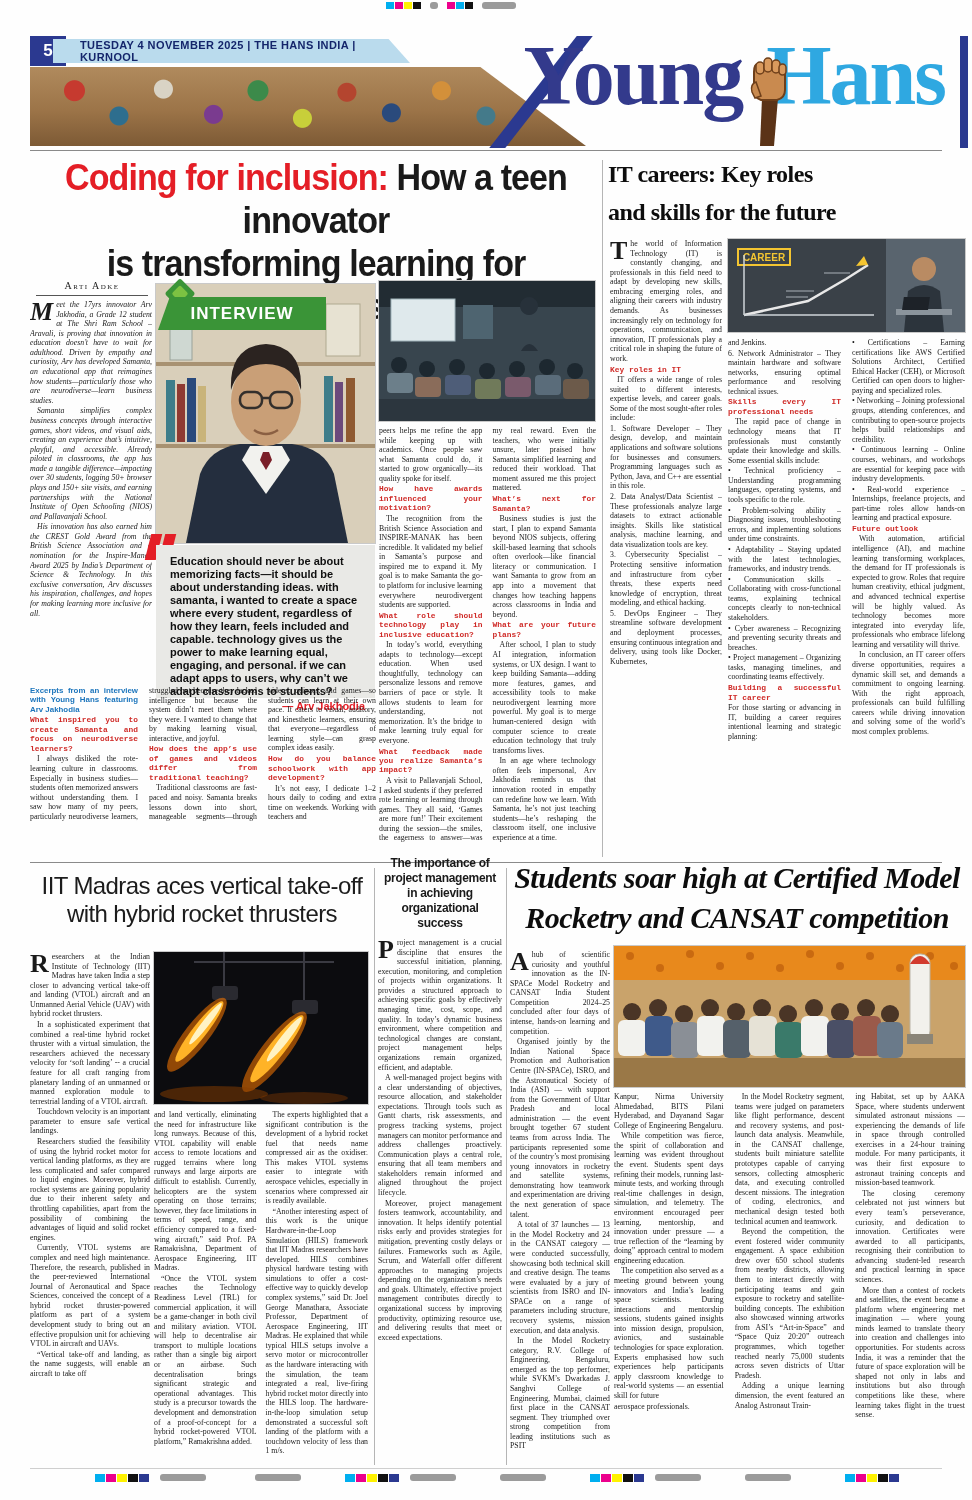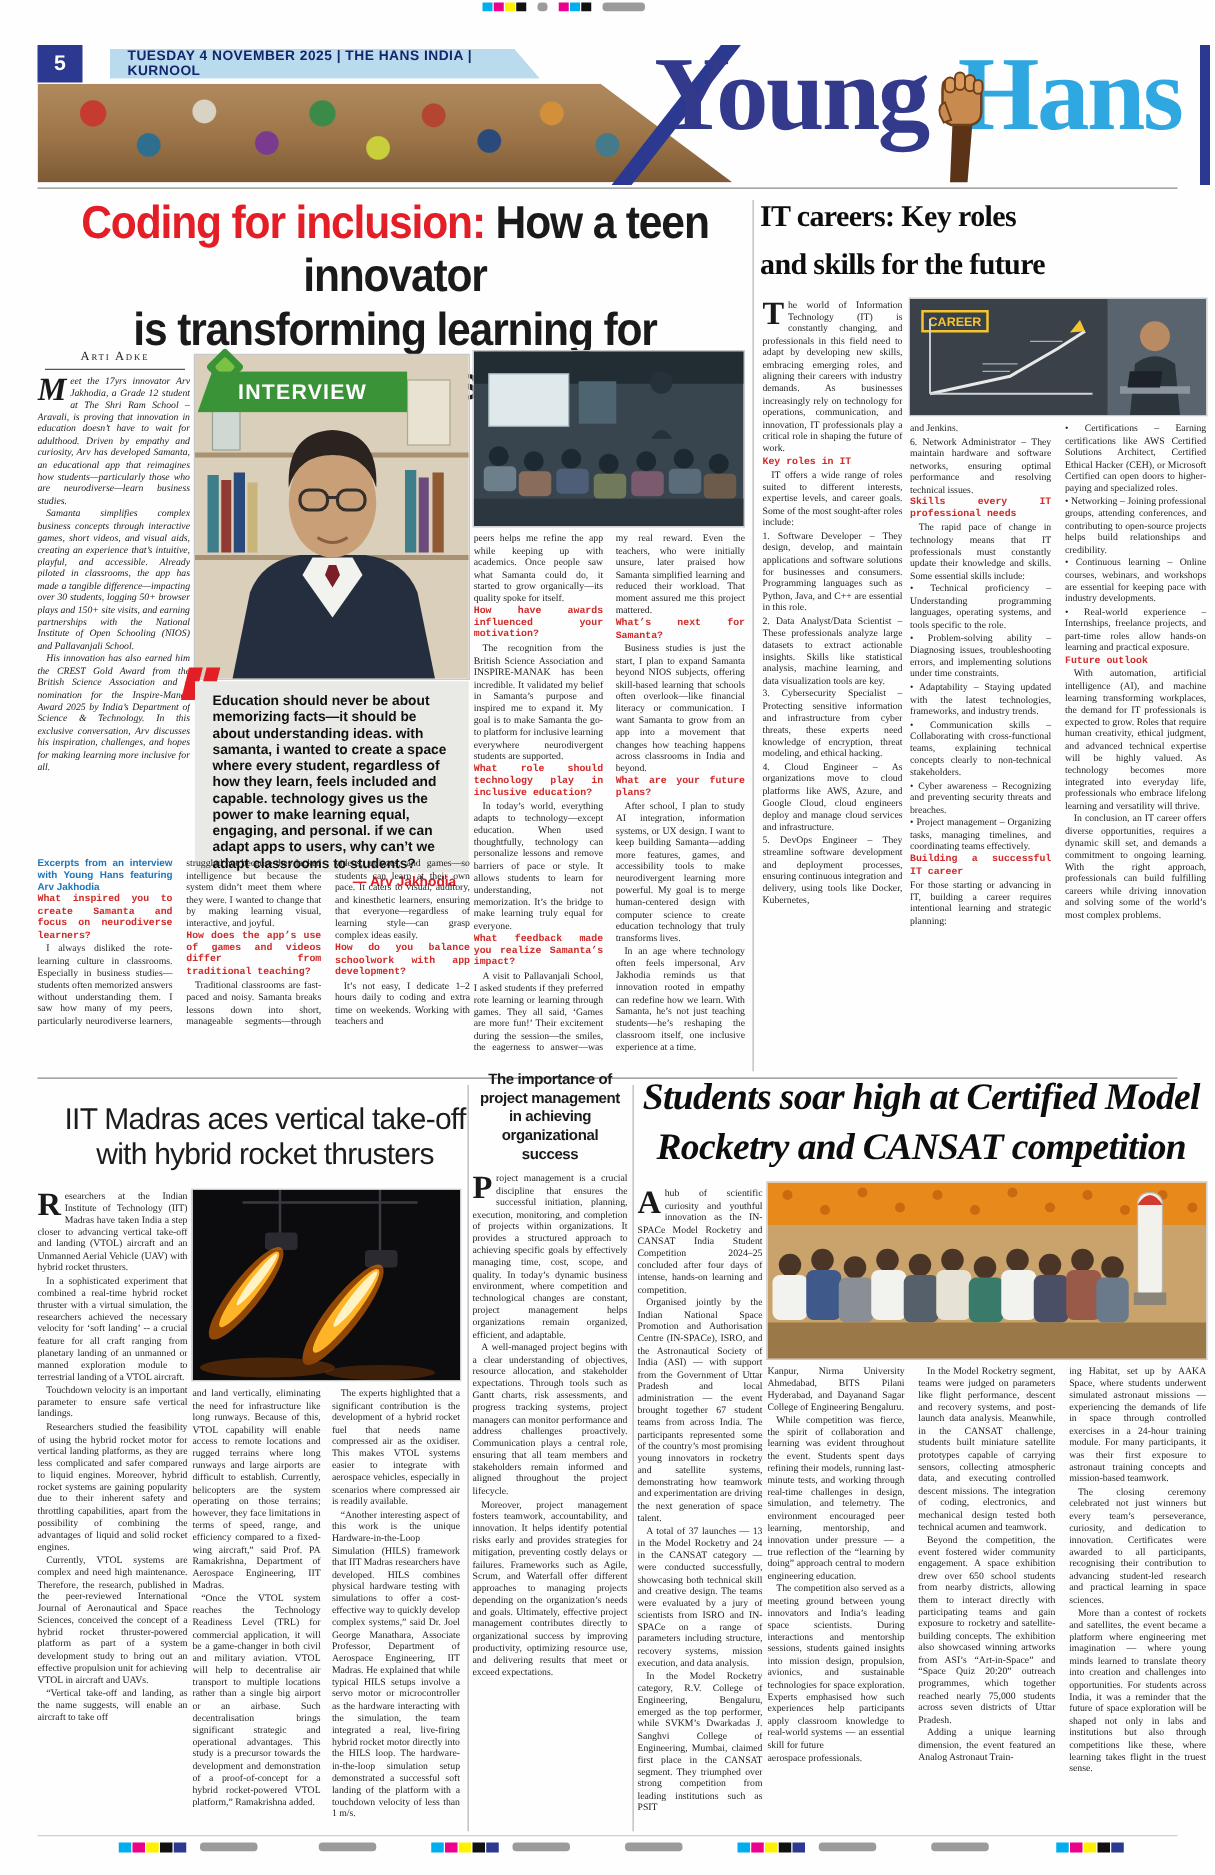--- a/index.html
+++ b/index.html
@@ -6,23 +6,23 @@
   .page{position:relative;width:972px;height:1500px;margin:0 auto;background:#fefefe;
         font-family:"Liberation Serif",serif;color:#1a1a1a;overflow:hidden;}
   .abs{position:absolute;}
   
   .regmark{display:inline-block;width:10px;height:8px;margin-right:1px;vertical-align:top;}
   .reg-gray{background:#9b9b9b;border-radius:3px;height:7px;width:46px;}
   
   .pagenum{left:30px;top:36px;width:36px;height:30px;background:#2b3990;color:#fff;
            font-family:"Liberation Sans",sans-serif;font-weight:bold;font-size:17px;
            display:flex;align-items:center;justify-content:center;}
-  .datebar{left:88px;top:39px;width:330px;height:24px;background:#badbed;
+  .datebar{left:53px;top:39px;width:330px;height:24px;background:#badbed;
            font-family:"Liberation Sans",sans-serif;font-weight:bold;font-size:11px;color:#14256b;
-           display:flex;align-items:center;padding-left:14px;letter-spacing:.4px;
+           display:flex;align-items:center;padding-left:27px;letter-spacing:.4px;
            clip-path:polygon(0 0,94% 0,100% 100%,0 100%);}
   .photostrip{left:30px;top:67px;width:556px;height:79px;
       background:
         radial-gradient(circle 12px at 8% 30%,#c63a2f 0 10px,transparent 11px),
         radial-gradient(circle 10px at 16% 62%,#2e6e8e 0 9px,transparent 10px),
         radial-gradient(circle 11px at 24% 28%,#d9d3c5 0 9px,transparent 10px),
         radial-gradient(circle 10px at 33% 60%,#7a3b8f 0 9px,transparent 10px),
         radial-gradient(circle 12px at 41% 30%,#3c8a4a 0 10px,transparent 11px),
         radial-gradient(circle 10px at 49% 65%,#c8cf3a 0 9px,transparent 10px),
         radial-gradient(circle 11px at 57% 32%,#b4452f 0 9px,transparent 10px),
@@ -254,21 +254,20 @@
     <span style="display:block">and skills for the future</span>
   </h2>
 
   <div class="abs itcol1 bodytext">
     <p class="nofirst"><span class="dropcap">T</span><span>he world of Information Technology (IT) is constantly changing, and professionals in this field need to adapt by developing new skills, embracing emerging roles, and aligning their careers with industry demands. As businesses increasingly rely on technology for operations, communication, and innovation, IT professionals play a critical role in shaping the future of work.</span></p>
     <p class="qhead nofirst">Key roles in IT</p>
     <p>IT offers a wide range of roles suited to different interests, expertise levels, and career goals. Some of the most sought-after roles include:</p>
     <p class="nofirst">1. Software Developer – They design, develop, and maintain applications and software solutions for businesses and consumers. Programming languages such as Python, Java, and C++ are essential in this role.</p>
     <p class="nofirst">2. Data Analyst/Data Scientist – These professionals analyze large datasets to extract actionable insights. Skills like statistical analysis, machine learning, and data visualization tools are key.</p>
     <p class="nofirst">3. Cybersecurity Specialist – Protecting sensitive information and infrastructure from cyber threats, these experts need knowledge of encryption, threat modeling, and ethical hacking.</p>
-    <p class="nofirst">4. Cloud Engineer – As organizations move to cloud platforms like AWS, Azure, and Google Cloud, cloud engineers deploy and manage cloud services and infrastructure.</p>
     <p class="nofirst">5. DevOps Engineer – They streamline software development and deployment processes, ensuring continuous integration and delivery, using tools like Docker, Kubernetes,</p>
   </div>
 
   <svg class="abs career-photo photo-frame" viewBox="0 0 237 93">
     <rect width="237" height="93" fill="#3a4148"></rect>
     <rect x="158" y="0" width="79" height="93" fill="#59646e"></rect>
     <circle cx="196" cy="30" r="12" fill="#b98b63"></circle>
     <path d="M176 93 L180 52 q16 -12 32 0 L216 93 Z" fill="#2c343c"></path>
     <rect x="168" y="70" width="56" height="6" fill="#8b949c"></rect>
     <rect x="184" y="58" width="26" height="13" fill="#1d2228" transform="skewX(-8)"></rect>
@@ -302,21 +301,21 @@
     <p class="nofirst">• Networking – Joining professional groups, attending conferences, and contributing to open-source projects helps build relationships and credibility.</p>
     <p class="nofirst">• Continuous learning – Online courses, webinars, and workshops are essential for keeping pace with industry developments.</p>
     <p class="nofirst">• Real-world experience – Internships, freelance projects, and part-time roles allow hands-on learning and practical exposure.</p>
     <p class="qhead nofirst">Future outlook</p>
     <p>With automation, artificial intelligence (AI), and machine learning transforming workplaces, the demand for IT professionals is expected to grow. Roles that require human creativity, ethical judgment, and advanced technical expertise will be highly valued. As technology becomes more integrated into everyday life, professionals who embrace lifelong learning and versatility will thrive.</p>
     <p>In conclusion, an IT career offers diverse opportunities, requires a dynamic skill set, and demands a commitment to ongoing learning. With the right approach, professionals can build fulfilling careers while driving innovation and solving some of the world’s most complex problems.</p>
   </div>
 
   <div class="abs rule-h" style="left:30px;top:862px;width:912px"></div>
 
-  <h2 class="abs iithead" style="margin:12px">
+  <h2 class="abs iithead" style="margin:2px">
     <span style="display:block">IIT Madras aces vertical take-off</span>
     <span style="display:block">with hybrid rocket thrusters</span>
   </h2>
 
   <div class="abs iitcol1 bodytext">
     <p class="nofirst"><span class="dropcap">R</span><span>esearchers at the Indian Institute of Technology (IIT) Madras have taken India a step closer to advancing vertical take-off and landing (VTOL) aircraft and an Unmanned Aerial Vehicle (UAV) with hybrid rocket thrusters.</span></p>
     <p>In a sophisticated experiment that combined a real-time hybrid rocket thruster with a virtual simulation, the researchers achieved the necessary velocity for ‘soft landing’ -- a crucial feature for all craft ranging from planetary landing of an unmanned or manned exploration module to terrestrial landing of a VTOL aircraft.</p>
     <p>Touchdown velocity is an important parameter to ensure safe vertical landings.</p>
     <p>Researchers studied the feasibility of using the hybrid rocket motor for vertical landing platforms, as they are less complicated and safer compared to liquid engines. Moreover, hybrid rocket systems are gaining popularity due to their inherent safety and throttling capabilities, apart from the possibility of combining the advantages of liquid and solid rocket engines.</p>
     <p>Currently, VTOL systems are complex and need high maintenance. Therefore, the research, published in the peer-reviewed International Journal of Aeronautical and Space Sciences, conceived the concept of a hybrid rocket thruster-powered platform as part of a system development study to bring out an effective propulsion unit for achieving VTOL in aircraft and UAVs.</p>

